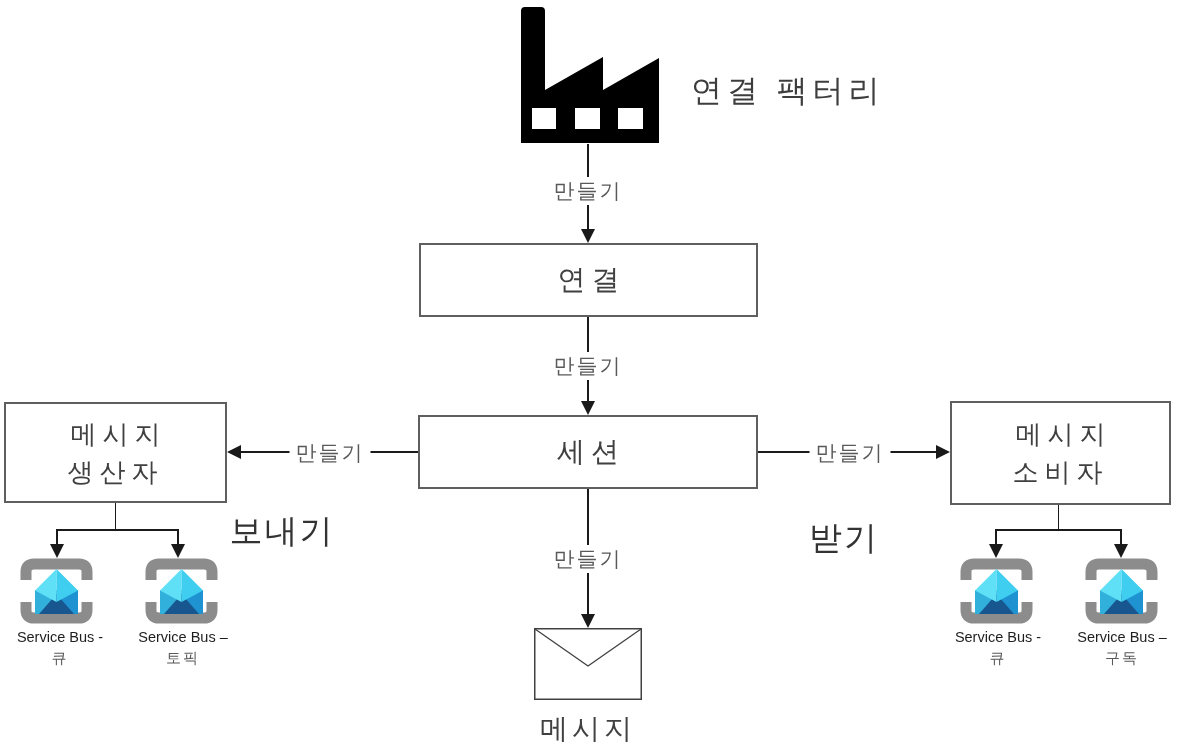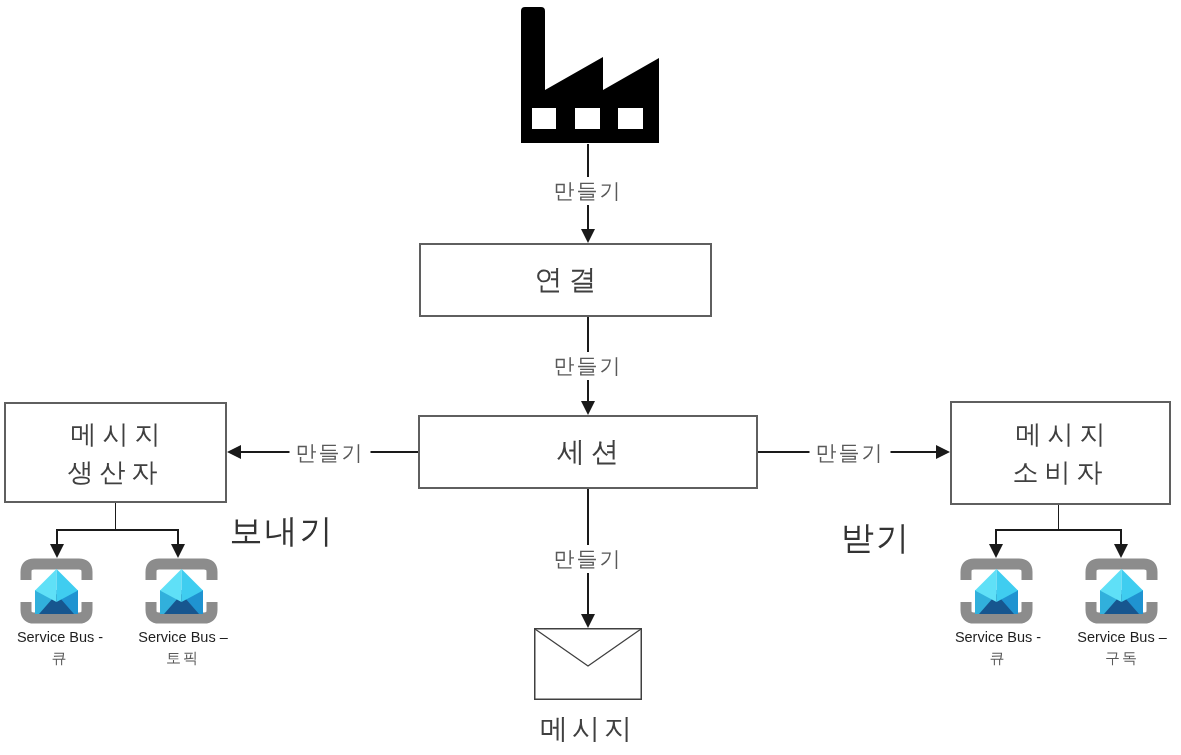--- a/index.html
+++ b/index.html
@@ -54,26 +54,27 @@
 <body>
 
 <div id="canvas">
 
   <svg class="abs" style="left:515px;top:3px;" width="146" height="141" viewBox="0 0 146 141">
     <path d="M6,140 L6,8 Q6,4 10,4 L26,4 Q30,4 30,8 L30,87 L88,54 L88,87 L144,55 L144,140 Z" fill="var(--icon-black,#000)"></path>
     <rect x="17" y="105" width="24" height="21" fill="#fff"></rect>
     <rect x="60" y="105" width="25" height="21" fill="#fff"></rect>
     <rect x="103" y="105" width="25" height="21" fill="#fff"></rect>
   </svg>
+  <div class="page-title" style="left:691px;top:70px;">연결 팩터리</div>
 
   <div class="line vline" style="left:587px;top:144px;height:87px;"></div>
   <div class="arrow-down" style="left:581px;top:229px;"></div>
   <div class="edge-label" style="left:588px;top:191px;">만들기</div>
 
-  <div class="node-box" style="left:419px;top:243px;width:293px;height:74px;">연결</div>
+  <div class="node-box" style="left:419px;top:243px;width:339px;height:74px;">연결</div>
 
   <div class="line vline" style="left:587px;top:317px;height:84px;"></div>
   <div class="arrow-down" style="left:581px;top:401px;"></div>
   <div class="edge-label" style="left:588px;top:366px;">만들기</div>
 
   <div class="node-box" style="left:418px;top:415px;width:340px;height:74px;">세션</div>
 
   <div class="node-box small-text" style="left:4px;top:402px;width:223px;height:101px;">메시지
 생산자</div>
 
@@ -82,21 +83,21 @@
 
   <div class="line hline" style="left:241px;top:451px;width:177px;"></div>
   <div class="arrow-left" style="left:227px;top:445px;"></div>
   <div class="edge-label" style="left:330px;top:453px;">만들기</div>
 
   <div class="line hline" style="left:758px;top:451px;width:178px;"></div>
   <div class="arrow-right" style="left:936px;top:445px;"></div>
   <div class="edge-label" style="left:850px;top:453px;">만들기</div>
 
   <div class="action-label" style="left:282px;top:531px;">보내기</div>
-  <div class="action-label" style="left:876px;top:538px;">받기</div>
+  <div class="action-label" style="left:844px;top:538px;">받기</div>
 
   <div class="line vline" style="left:587px;top:489px;height:125px;"></div>
   <div class="arrow-down" style="left:581px;top:614px;"></div>
   <div class="edge-label" style="left:588px;top:559px;">만들기</div>
 
   <svg class="abs" style="left:534px;top:628px;" width="108" height="72" viewBox="0 0 108 72">
     <rect x="0.75" y="0.75" width="106.5" height="70.5" fill="#fff" stroke="var(--message-stroke,#404040)" stroke-width="1.5"></rect>
     <path d="M1,1 L54,38 L107,1" fill="none" stroke="var(--message-stroke,#404040)" stroke-width="1.3"></path>
   </svg>
   <div class="message-label" style="left:588px;top:710px;">메시지</div>

